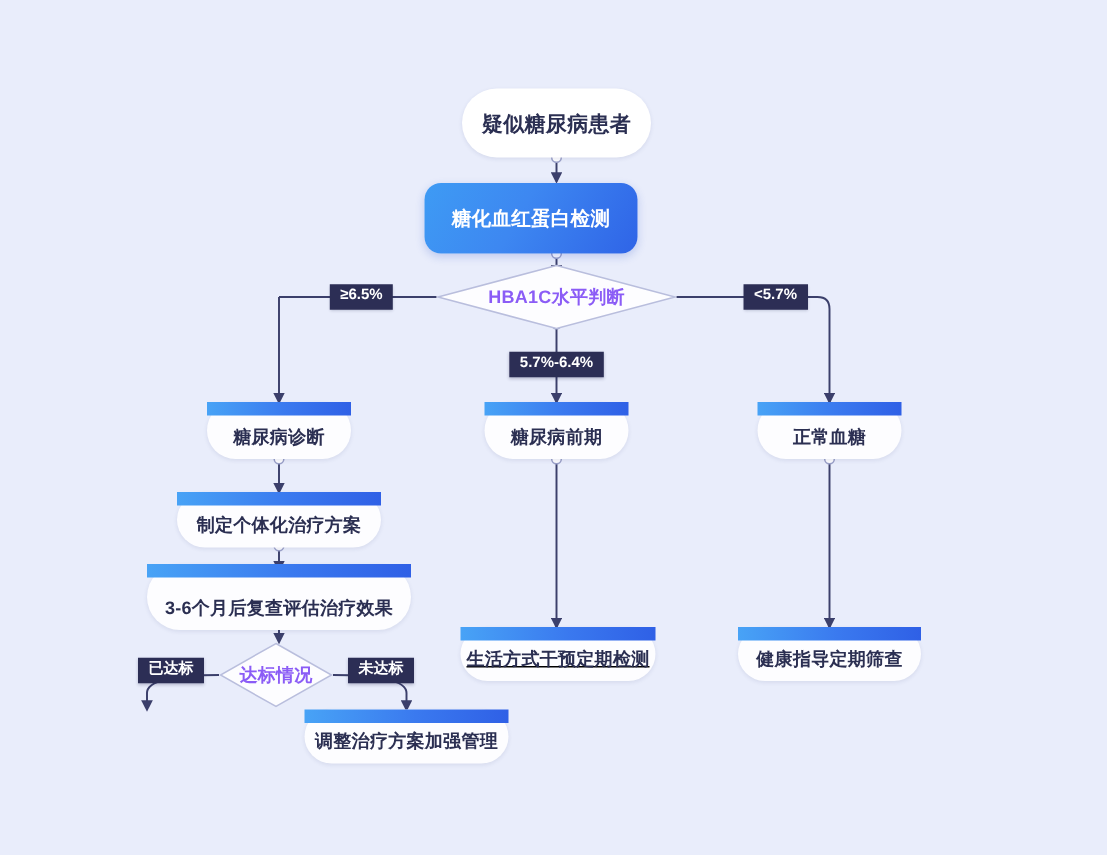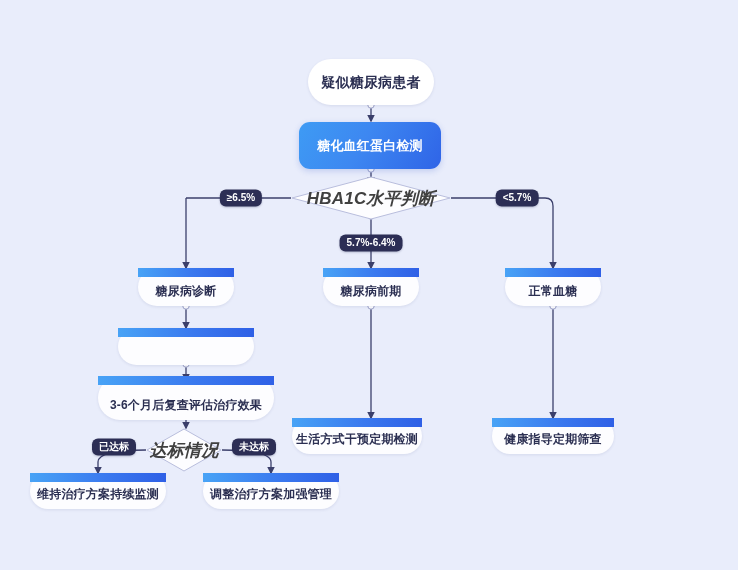--- a/index.html
+++ b/index.html
@@ -89,36 +89,35 @@
   }
   .diamond .dshape {
     position: absolute;
     left: 0;
     top: 0;
     width: 100%;
     height: 100%;
   }
   .diamond .label {
     position: relative;
-    color: #404040;
-    font-size: 17px;
+    color: #8b5cf6;
+    font-size: 12px;
     font-weight: bold;
     white-space: nowrap;
     letter-spacing: 0.2px;
-    font-style: italic;
   }
 
   
   .chip {
     position: absolute;
     background: #2c2e55;
     color: #ffffff;
     font-size: 10px;
     font-weight: bold;
-    border-radius: 6px;
+    border-radius: 0;
     padding: 3px 7px 4px 7px;
     white-space: nowrap;
     line-height: 1;
     box-shadow: 0 1px 2px rgba(30, 35, 80, 0.25);
     transform: translate(-50%, -50%);
   }
 </style>
 </head>
 <body>
 
@@ -166,21 +165,21 @@
       <circle cx="553" cy="306" r="3.2"></circle>
       <circle cx="186" cy="364" r="3.2"></circle>
       <circle cx="186" cy="411" r="3.2"></circle>
     </g>
   </svg>
 
   <div class="node start" style="left:308px; top:59px; width:126px; height:46px;">
     <div class="label">疑似糖尿病患者</div>
   </div>
 
-  <div class="node accent" style="left:299px; top:122px; width:142px; height:47px;">
+  <div class="node accent" style="left:283px; top:122px; width:142px; height:47px;">
     <div class="label">糖化血红蛋白检测</div>
   </div>
 
   <div class="diamond" style="left:291px; top:176px; width:160px; height:44px;">
     <svg class="dshape" viewBox="0 0 160 44" preserveAspectRatio="none">
       <polygon points="80,1 159,22 80,43 1,22" fill="#fdfdff" stroke="#b9bedd" stroke-width="1"></polygon>
     </svg>
     <div class="label">HBA1C水平判断</div>
   </div>
 
@@ -194,45 +193,42 @@
     <div class="label">正常血糖</div>
   </div>
 
   <div class="node" style="left:323px; top:268px; width:96px; height:38px;">
     <div class="bar"></div>
     <div class="label">糖尿病前期</div>
   </div>
 
   <div class="node" style="left:118px; top:328px; width:136px; height:37px;">
     <div class="bar"></div>
+    <div class="label">制定个体化治疗方案</div>
   </div>
 
   <div class="node" style="left:98px; top:376px; width:176px; height:44px;">
     <div class="bar"></div>
     <div class="label">3-6个月后复查评估治疗效果</div>
   </div>
 
   <div class="diamond" style="left:146px; top:428px; width:76px; height:44px;">
     <svg class="dshape" viewBox="0 0 76 44" preserveAspectRatio="none">
       <polygon points="38,1 75,22 38,43 1,22" fill="#fdfdff" stroke="#b9bedd" stroke-width="1"></polygon>
     </svg>
     <div class="label">达标情况</div>
   </div>
 
-  <div class="node" style="left:30px; top:473px; width:136px; height:36px;">
-    <div class="bar"></div>
-    <div class="label">维持治疗方案持续监测</div>
-  </div>
 
   <div class="node" style="left:203px; top:473px; width:136px; height:36px;">
     <div class="bar"></div>
     <div class="label">调整治疗方案加强管理</div>
   </div>
 
-  <div class="node" style="left:292px; top:418px; width:130px; height:36px;">
+  <div class="node" style="left:307px; top:418px; width:130px; height:36px;text-decoration:underline;">
     <div class="bar"></div>
     <div class="label">生活方式干预定期检测</div>
   </div>
 
   <div class="node" style="left:492px; top:418px; width:122px; height:36px;">
     <div class="bar"></div>
     <div class="label">健康指导定期筛查</div>
   </div>
 
   <div class="chip" style="left:241px; top:198px;">≥6.5%</div>

